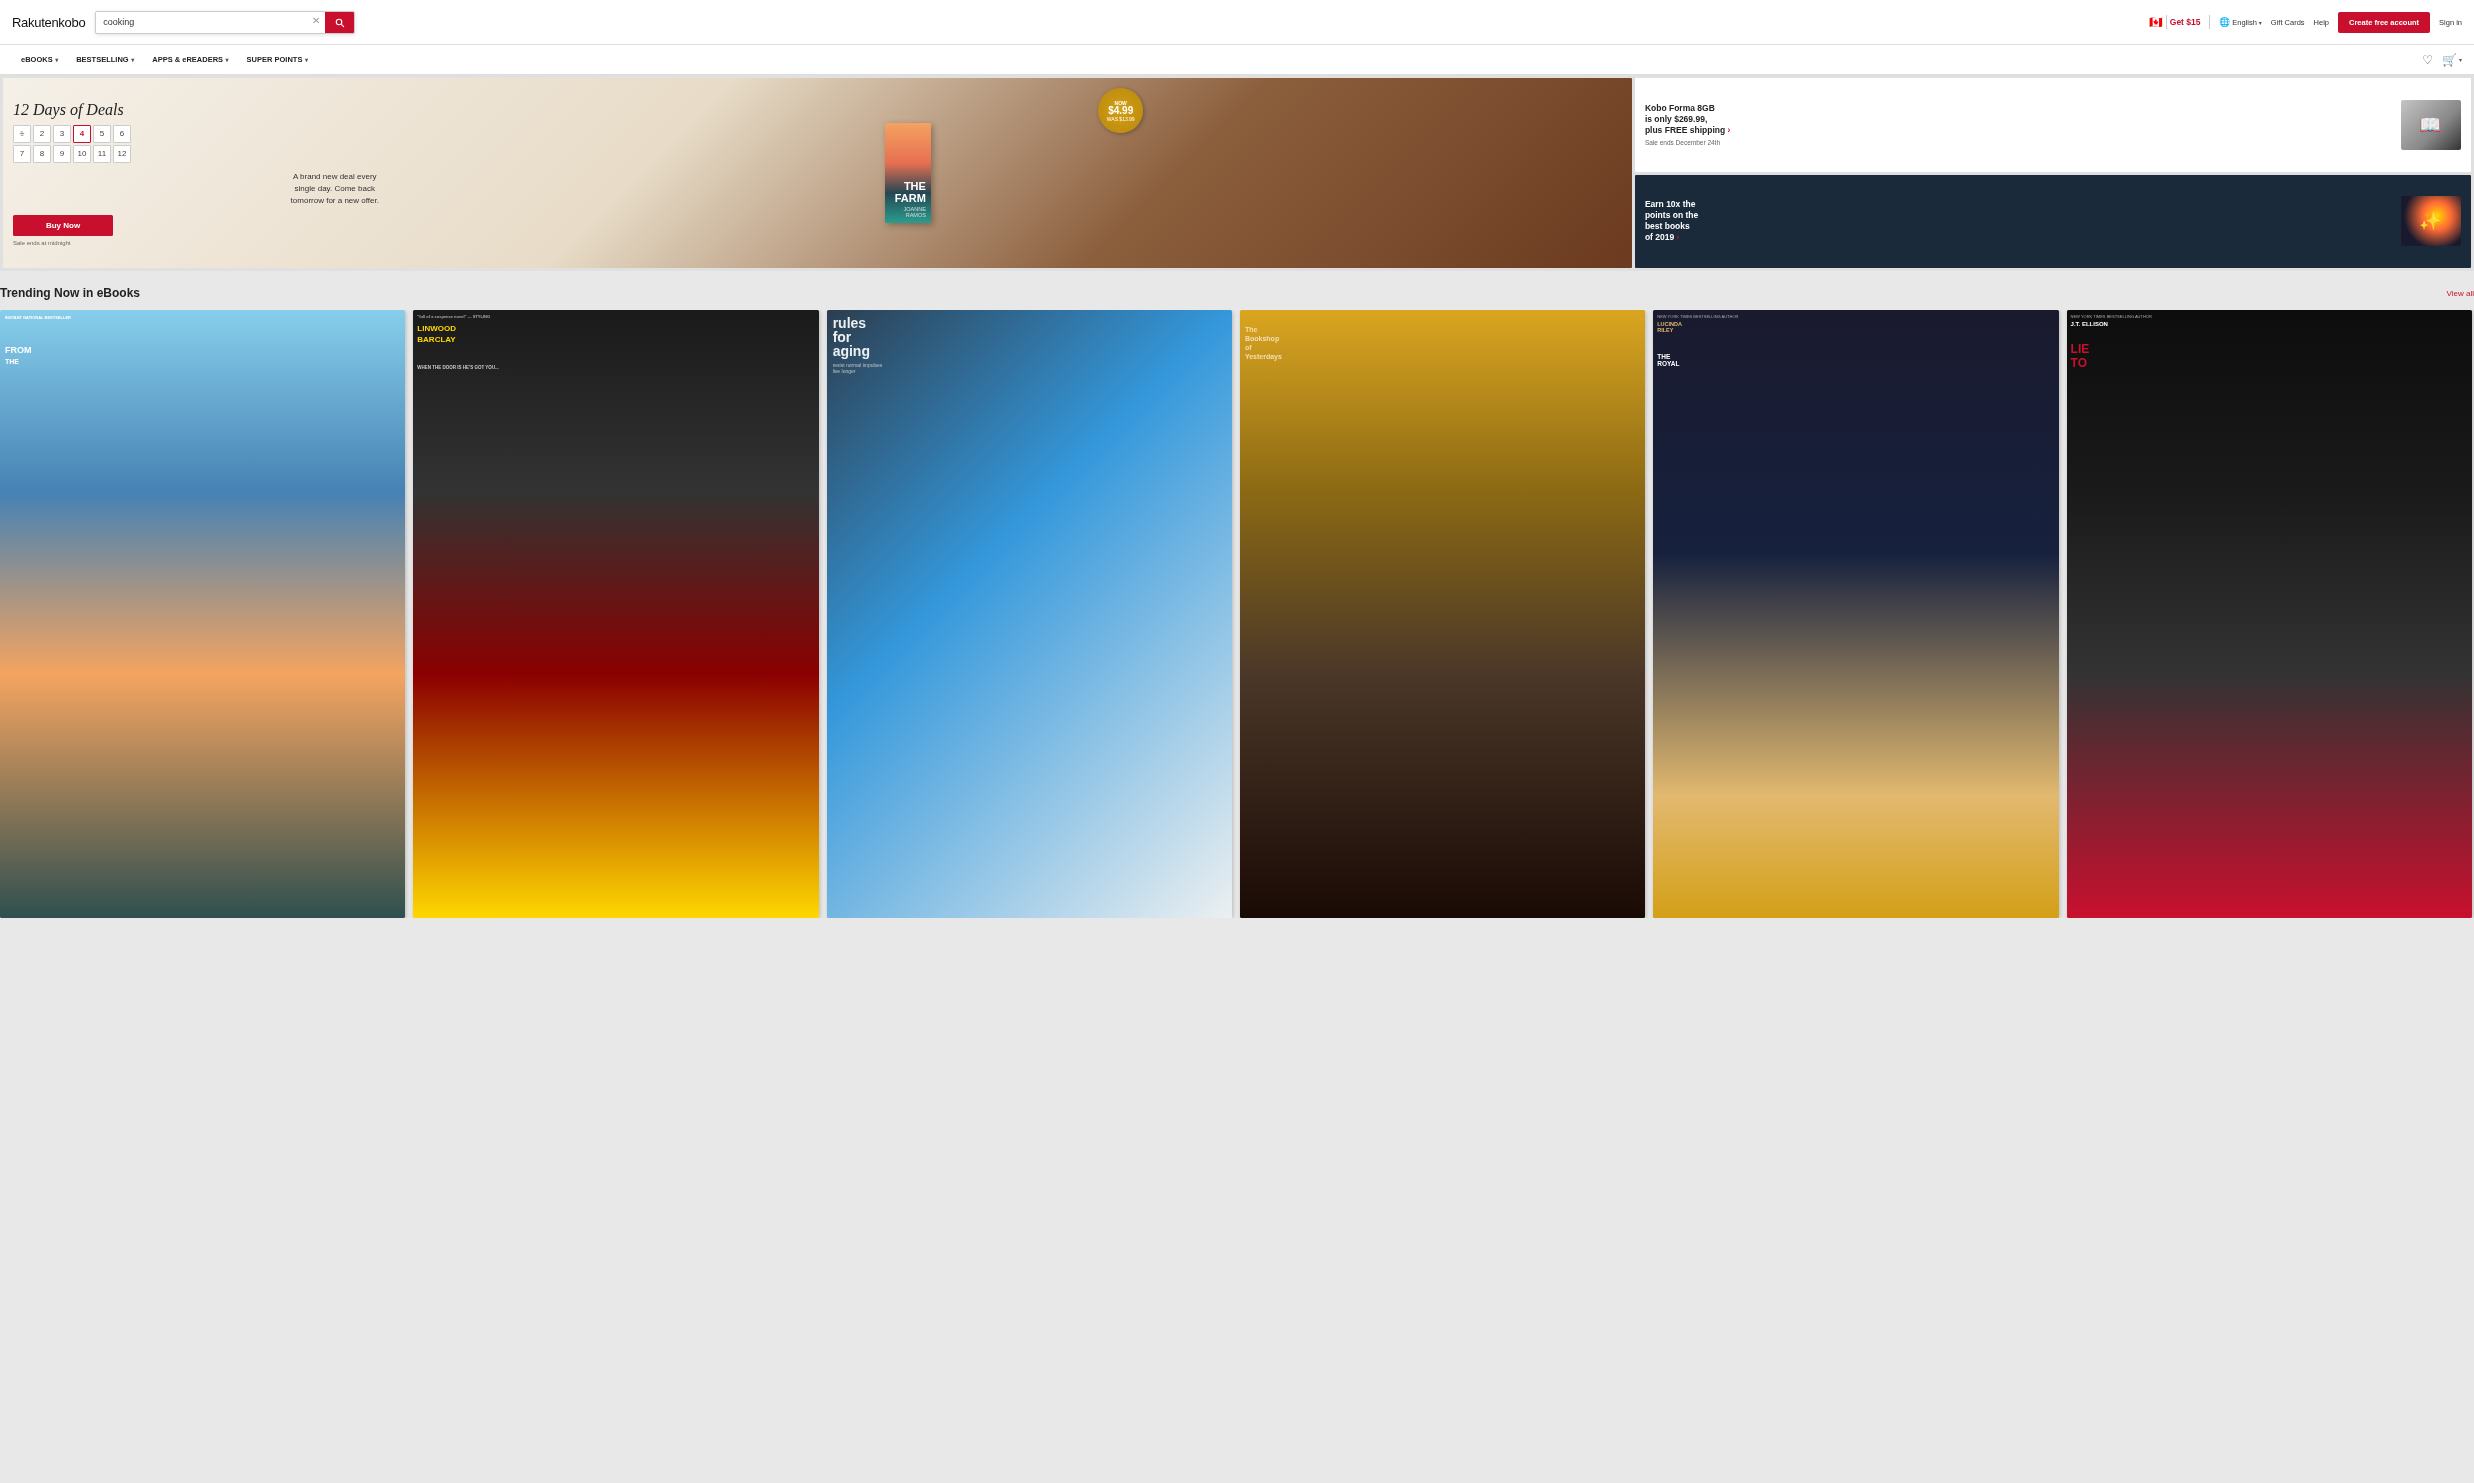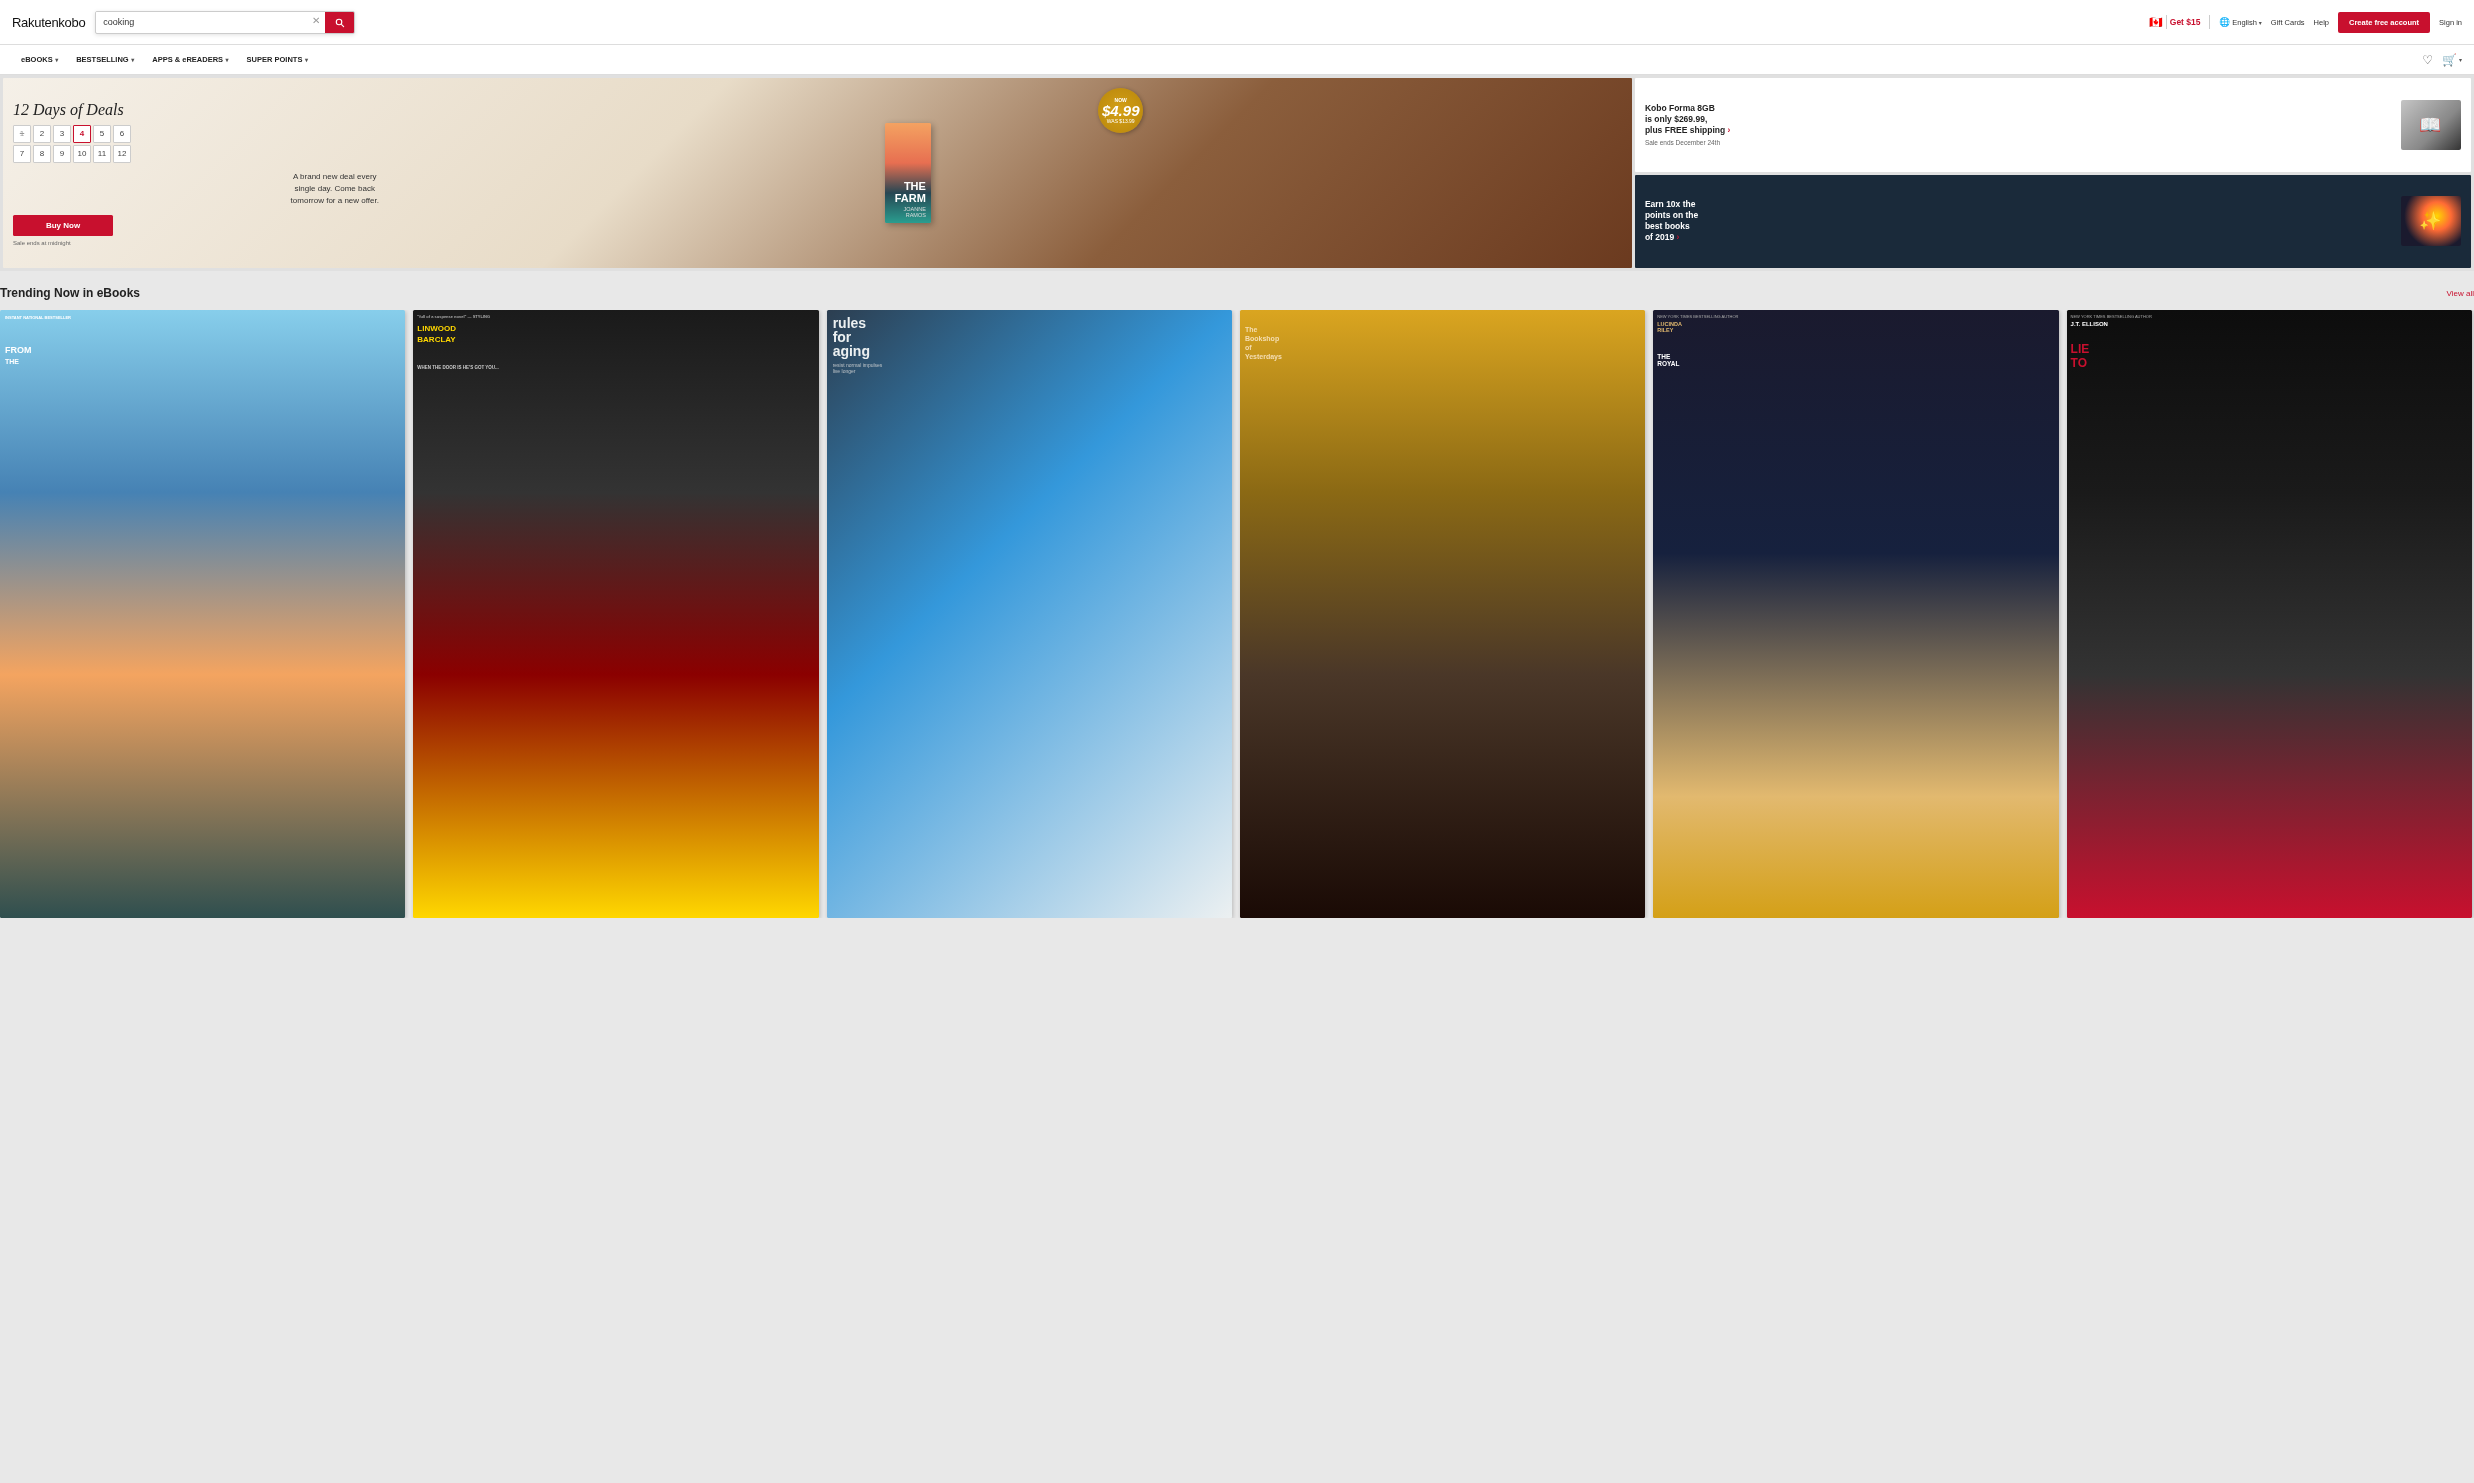--- a/index.html
+++ b/index.html
@@ -163,21 +163,21 @@
       position: absolute; top: 10px; right: 30%;
       width: 45px; height: 45px;
       background: radial-gradient(circle, #d4a017 0%, #b8860b 100%);
       border-radius: 50%;
       display: flex; flex-direction: column;
       align-items: center; justify-content: center;
       box-shadow: 1px 1px 4px rgba(0,0,0,0.3);
       color: #fff;
     }
     .price-now { font-size: 5px; font-weight: 600; }
-    .price-main { font-size: 15px; font-weight: 900; line-height: 1; font-style: italic; }
+    .price-main { font-size: 10px; font-weight: 900; line-height: 1; }
     .price-was { font-size: 5px; }
 
     
     .banner-side {
       flex: 1;
       display: flex;
       flex-direction: column;
       gap: 3px;
     }
     .side-banner {

